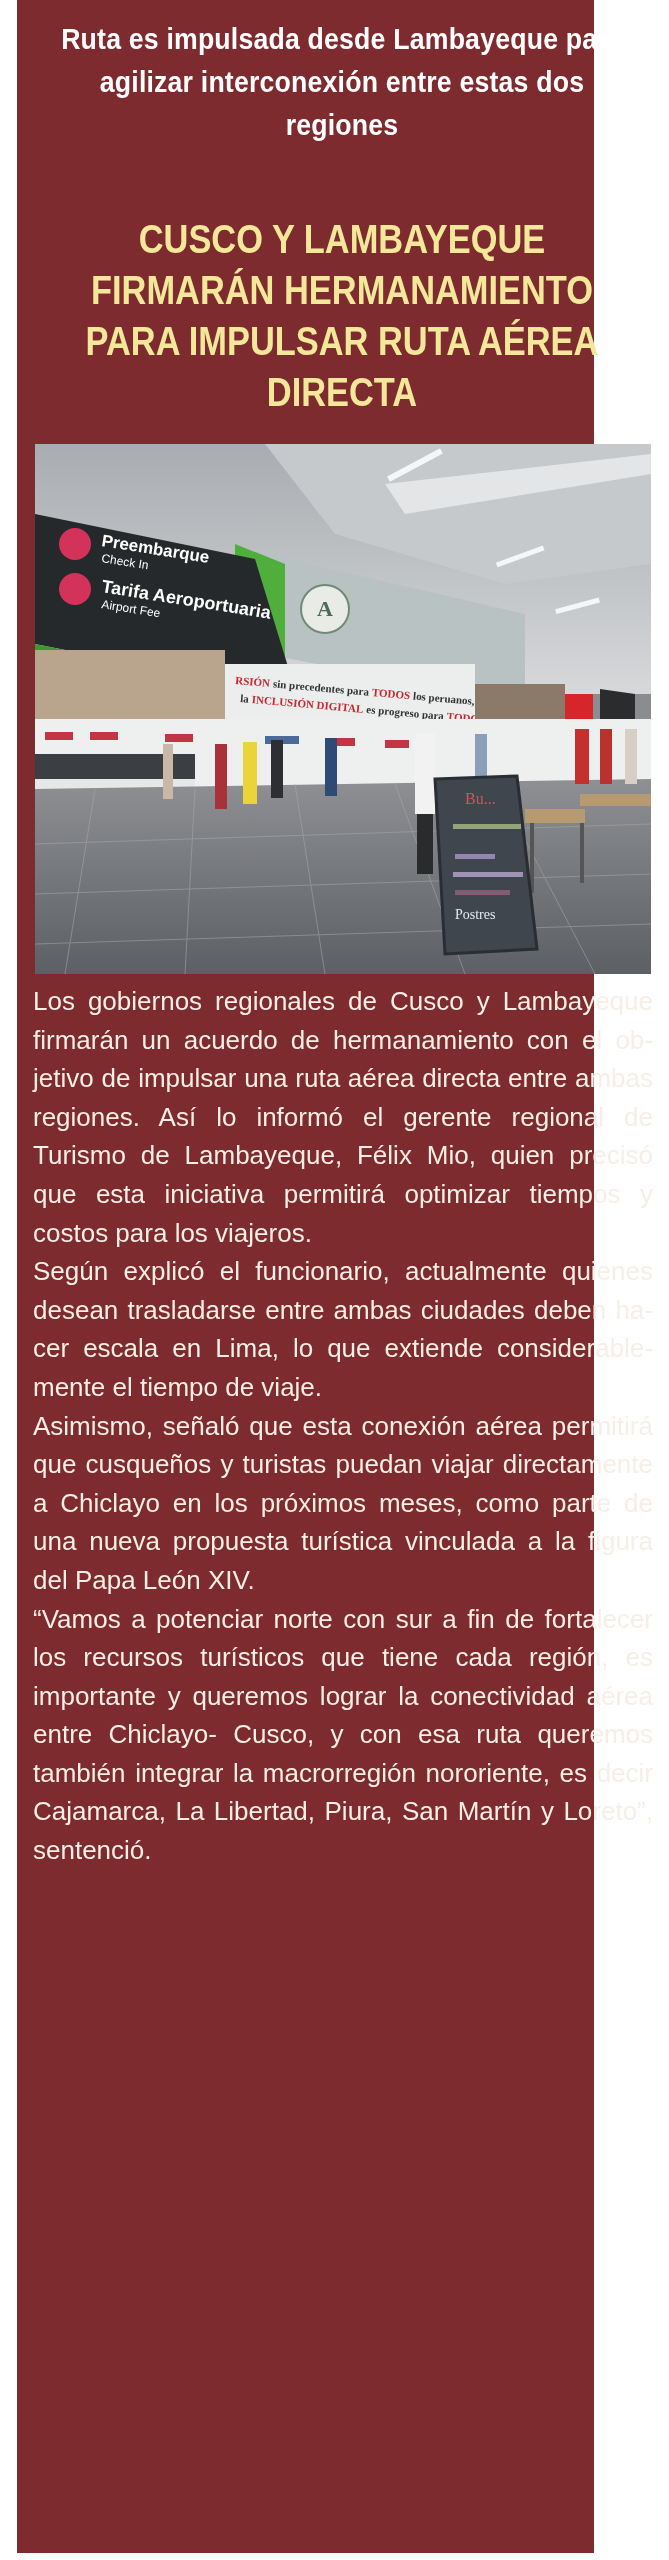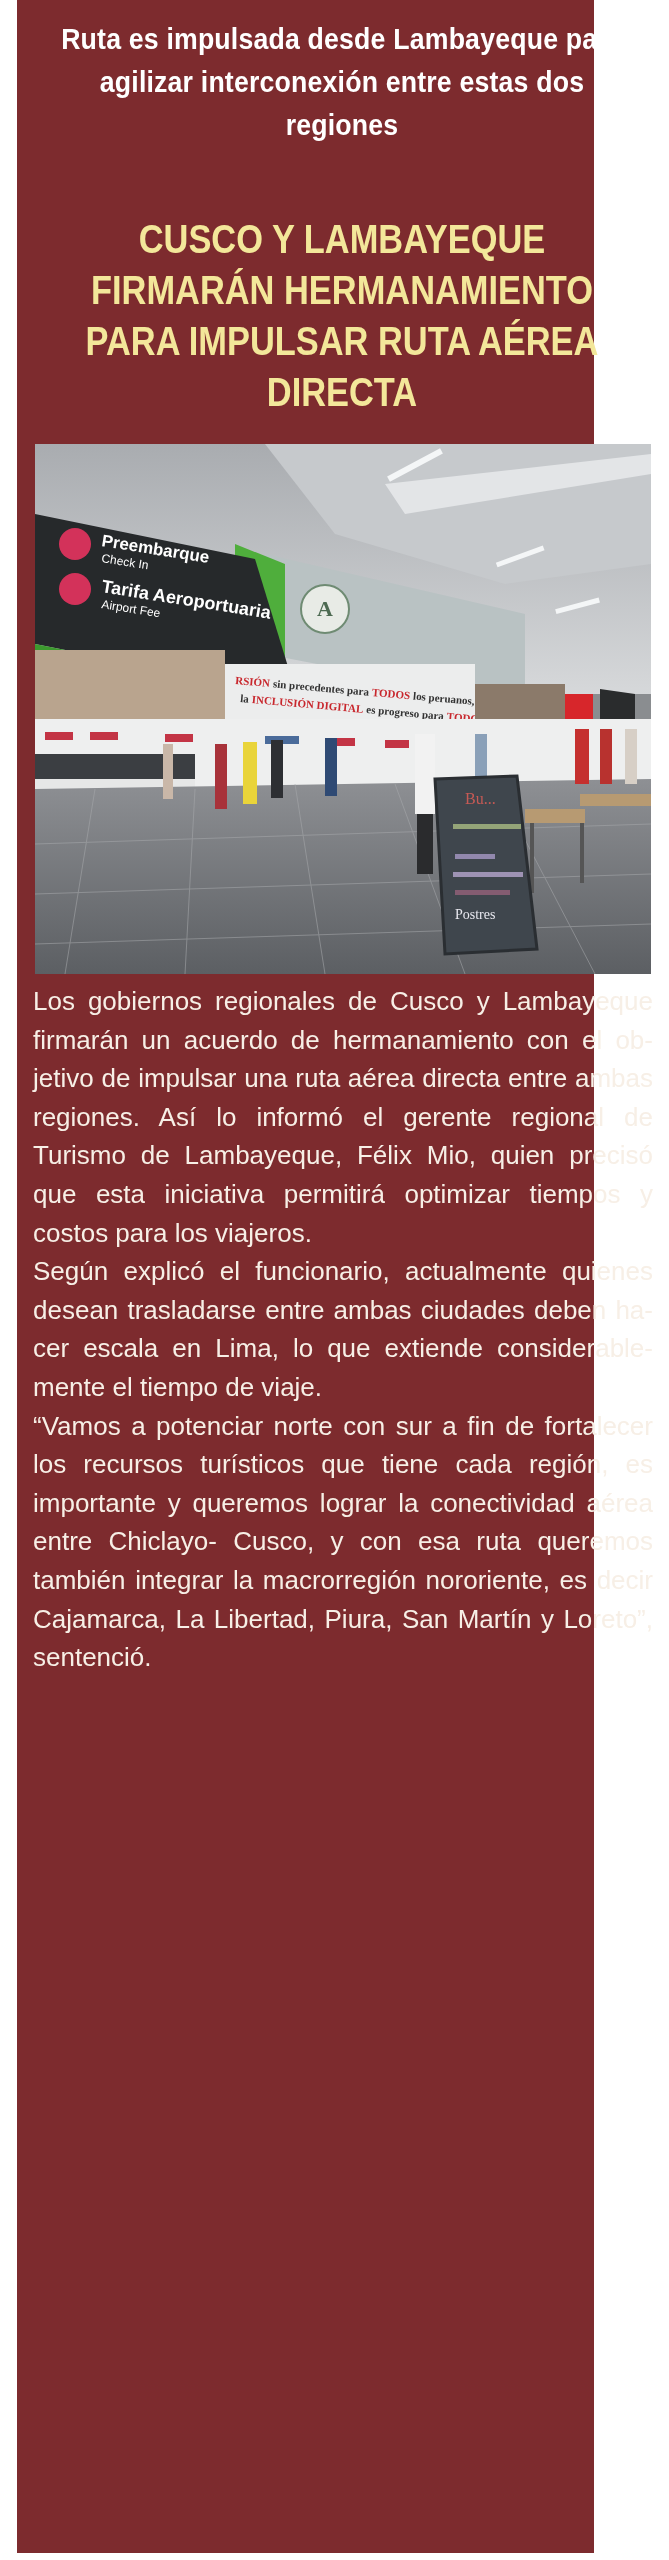--- a/index.html
+++ b/index.html
@@ -143,16 +143,17 @@
         <rect x="418" y="428" width="70" height="5" fill="#c7b4e0" opacity="0.7"></rect>
         <rect x="420" y="446" width="55" height="5" fill="#b36a8a" opacity="0.6"></rect>
         <text x="420" y="475" font-family="Liberation Serif, serif" font-size="14" fill="#e9e9f0">Postres</text>
       </g>
     </svg>
   </div>
 
   <div class="body-text">
     <p>Los gobiernos regionales de Cusco y Lambayeque firmarán un acuerdo de hermanamiento con el ob­jetivo de impulsar una ruta aérea directa entre am­bas regiones. Así lo informó el gerente regional de Turismo de Lambayeque, Félix Mio, quien precisó que esta iniciativa permitirá optimizar tiempos y costos para los viajeros.</p>
     <p>Según explicó el funcionario, actualmente quienes desean trasladarse entre ambas ciudades deben ha­cer escala en Lima, lo que extiende considerable­mente el tiempo de viaje.</p>
+    <p>Asimismo, señaló que esta conexión aérea permitirá que cusqueños y turistas puedan viajar directamen­te a Chiclayo en los próximos meses, como parte de una nueva propuesta turística vinculada a la figura del Papa León XIV.</p>
     <p>“Vamos a potenciar norte con sur a fin de fortale­cer los recursos turísticos que tiene cada región, es importante y queremos lograr la conectividad aé­rea entre Chiclayo- Cusco, y con esa ruta queremos también integrar la macrorregión nororiente, es decir Cajamarca, La Libertad, Piura, San Martín y Loreto”, sentenció.</p>
   </div>
 
 </div>
 
 </body></html>

